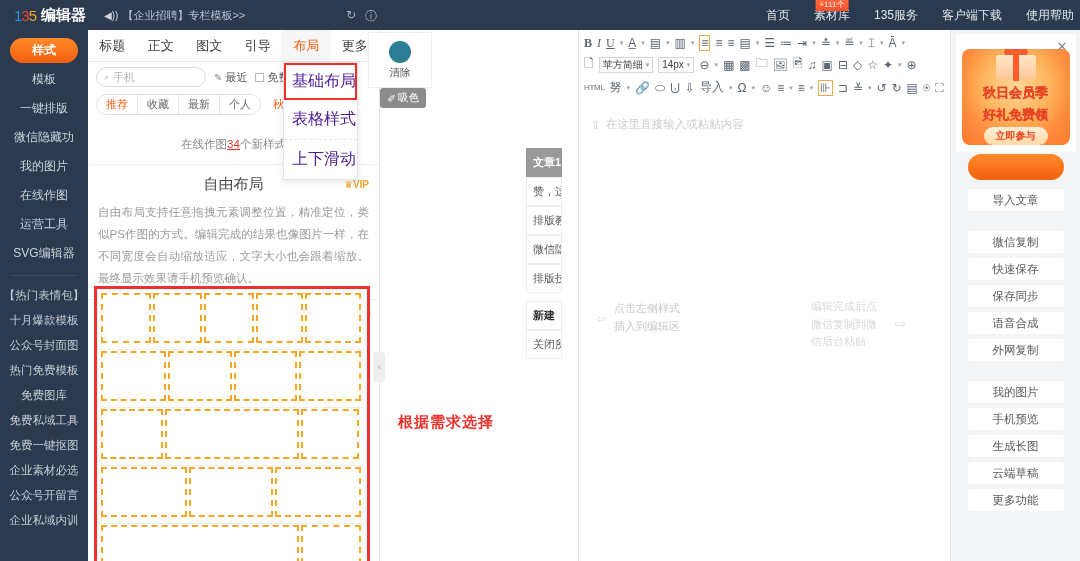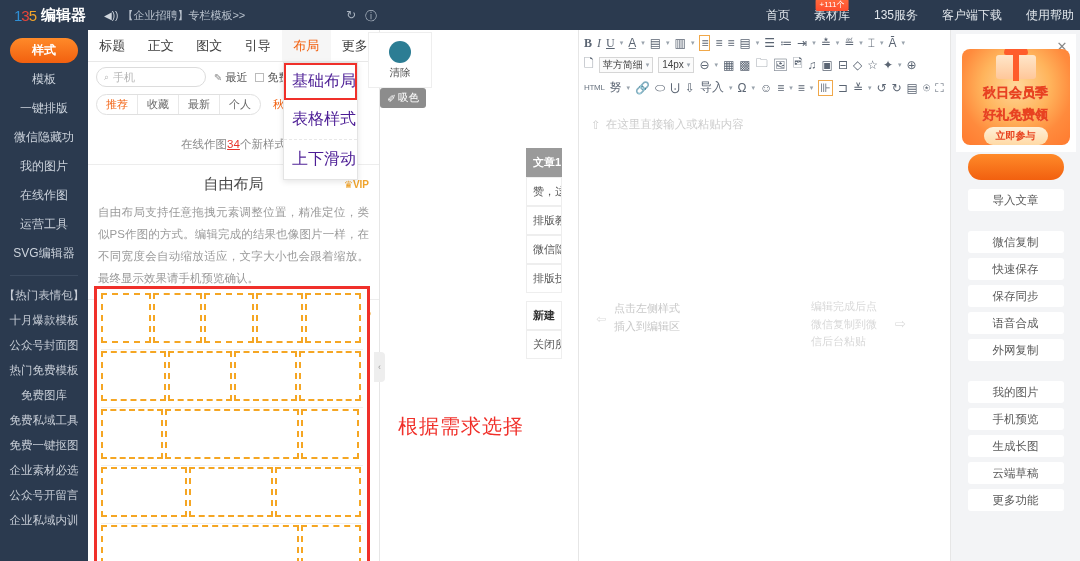--- a/index.html
+++ b/index.html
@@ -176,21 +176,21 @@
   .collapse-handle {
     position: absolute; left: 374px; top: 352px; width: 11px; height: 30px;
     background: #eeeeee; border-radius: 0 4px 4px 0;
     display:flex; align-items:center; justify-content:center;
     font-size: 9px; color:#999;
   }
 
   
   .annot {
     position: absolute; left: 398px; top: 413px;
-    font-size: 20px; font-weight: normal; color: #f0302a;
+    font-size: 15px; font-weight: bold; color: #f0302a;
     letter-spacing: 1px;
   }
 
   
   .editor {
     position: absolute; left: 578px; top: 30px; width: 372px; height: 531px;
     background: #fff; border-left: 1px solid #e6e6e6;
   }
   .tb-row {
     display: flex; align-items: center; height: 23px; padding: 0 5px;

